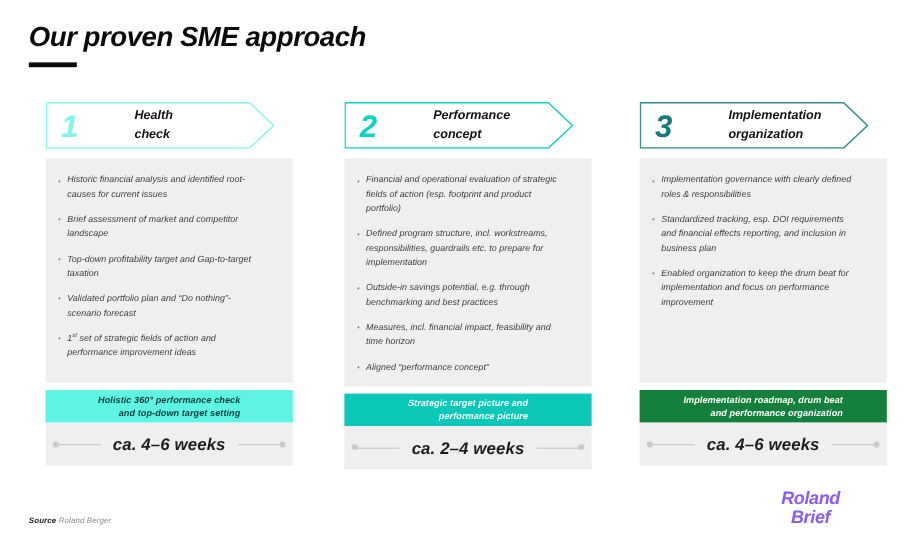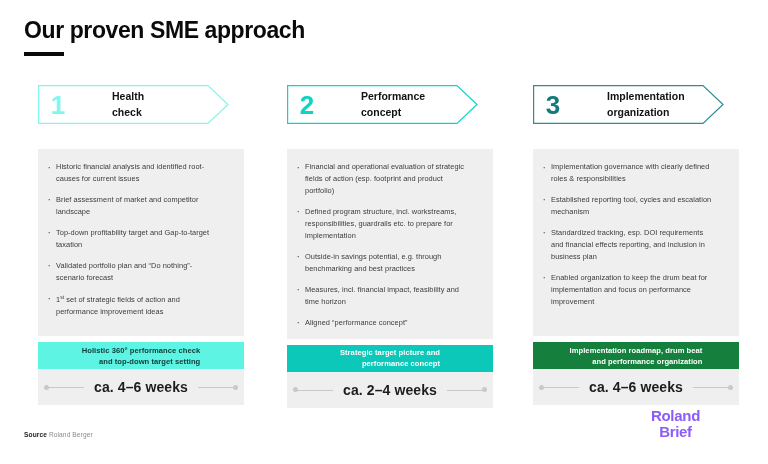--- a/index.html
+++ b/index.html
@@ -10,20 +10,21 @@
     background: #ffffff;
     font-family: "Liberation Sans", sans-serif;
     overflow: hidden;
   }
 
   .slide {
     position: relative;
     width: 724px;
     height: 464px;
     background: #ffffff;
+    font-style: italic;
   }
 
   
   .title-block {
     position: absolute;
     left: 24px;
     top: 18px;
   }
   .slide-title {
     font-size: 23px;
@@ -91,21 +92,21 @@
   .step-title {
     font-size: 10.5px;
     font-weight: bold;
     color: #121212;
     line-height: 1.45;
   }
   .step-title span { display: block; white-space: nowrap; padding-left: 36px; }
 
   
   .panel {
-    margin-top: 25px;
+    margin-top: 8px;
     width: 206px;
     min-height: 187px;
     background: #efefef;
     padding: 12px 26px 10px 9px;
   }
   .bullets { list-style: none; }
   .bullets li {
     position: relative;
     padding-left: 9px;
     margin-bottom: 9px;
@@ -286,21 +287,21 @@
             <li>Defined program structure, incl. workstreams, responsibilities, guardrails etc. to prepare for implementation</li>
             <li>Outside-in savings potential, e.g. through benchmarking and best practices</li>
             <li>Measures, incl. financial impact, feasibility and time horizon</li>
             <li>Aligned “performance concept”</li>
           </ul>
       </div>
 
       <div class="banner" style="background:#0CC8B8;color:#ffffff">
         <div>
           <span>Strategic target picture and</span>
-          <span>performance concept</span>
+          <span>performance picture</span>
         </div>
       </div>
 
       <div class="panel-foot"></div>
       <div class="timeline">
         <div class="tl-line"></div>
         <div class="tl-dot left"></div>
         <div class="tl-dot right"></div>
         <div class="tl-label">ca. 2–4 weeks</div>
       </div>
@@ -316,21 +317,20 @@
           <div class="step-title">
             <span>Implementation</span>
             <span>organization</span>
           </div>
         </div>
       </div>
 
       <div class="panel">
         <ul class="bullets">
             <li>Implementation governance with clearly defined roles &amp; responsibilities</li>
-            <li>Established reporting tool, cycles and escalation mechanism</li>
             <li>Standardized tracking, esp. DOI requirements and financial effects reporting, and inclusion in business plan</li>
             <li>Enabled organization to keep the drum beat for implementation and focus on performance improvement</li>
           </ul>
       </div>
 
       <div class="banner" style="background:#15803d;color:#ffffff">
         <div>
           <span>Implementation roadmap, drum beat</span>
           <span>and performance organization</span>
         </div>

